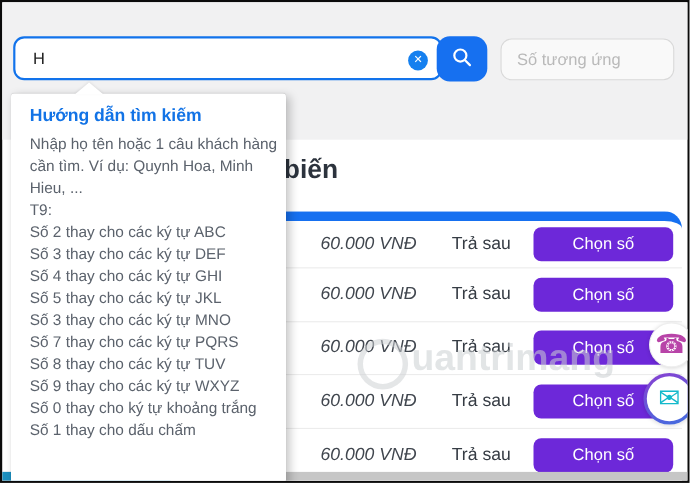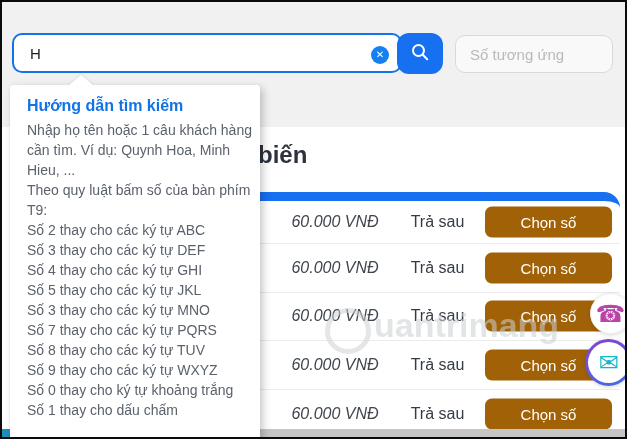--- a/index.html
+++ b/index.html
@@ -54,21 +54,21 @@
   .price {
     position:absolute; left:235px; top:50%; transform:translateY(-50%);
     width:160px; text-align:center; font-size:16px; color:#40464e;font-style:italic;
   }
   .payment {
     position:absolute; left:370px; top:50%; transform:translateY(-50%);
     width:95px; text-align:center; font-size:16px; color:#363c44;
   }
   .choose-btn {
     position:absolute; left:465px; top:50%; transform:translateY(-50%);
-    width:127px; height:31px; background:#a16207; color:#fff; border:none;
+    width:127px; height:31px; background:#6d28d9; color:#fff; border:none;
     border-radius:7px; font-size:15px; cursor:pointer;
     font-family:"Liberation Sans","DejaVu Sans",sans-serif;
   }
   
   .watermark { position:absolute; z-index:20; opacity:.55; pointer-events:none; }
   .wm-circle {
     position:absolute; left:323px; top:306px; width:46px; height:46px;
     border:5px solid #cfd2d5; border-radius:50%;
   }
   .wm-text {
@@ -170,21 +170,20 @@
     <div class="wm-circle"></div>
     <div class="wm-text">uantrimang</div>
   </div>
 
   <div class="guide-caret"></div>
   <div class="guide">
     <div class="guide-title">Hướng dẫn tìm kiếm</div>
     <div class="guide-line">Nhập họ tên hoặc 1 câu khách hàng</div>
     <div class="guide-line">cần tìm. Ví dụ: Quynh Hoa, Minh</div>
     <div class="guide-line">Hieu, ...</div>
-    <div class="guide-line">Theo quy luật bấm số của bàn phím</div>
     <div class="guide-line">T9:</div>
     <div class="guide-line">Số 2 thay cho các ký tự ABC</div>
     <div class="guide-line">Số 3 thay cho các ký tự DEF</div>
     <div class="guide-line">Số 4 thay cho các ký tự GHI</div>
     <div class="guide-line">Số 5 thay cho các ký tự JKL</div>
     <div class="guide-line">Số 3 thay cho các ký tự MNO</div>
     <div class="guide-line">Số 7 thay cho các ký tự PQRS</div>
     <div class="guide-line">Số 8 thay cho các ký tự TUV</div>
     <div class="guide-line">Số 9 thay cho các ký tự WXYZ</div>
     <div class="guide-line">Số 0 thay cho ký tự khoảng trắng</div>

